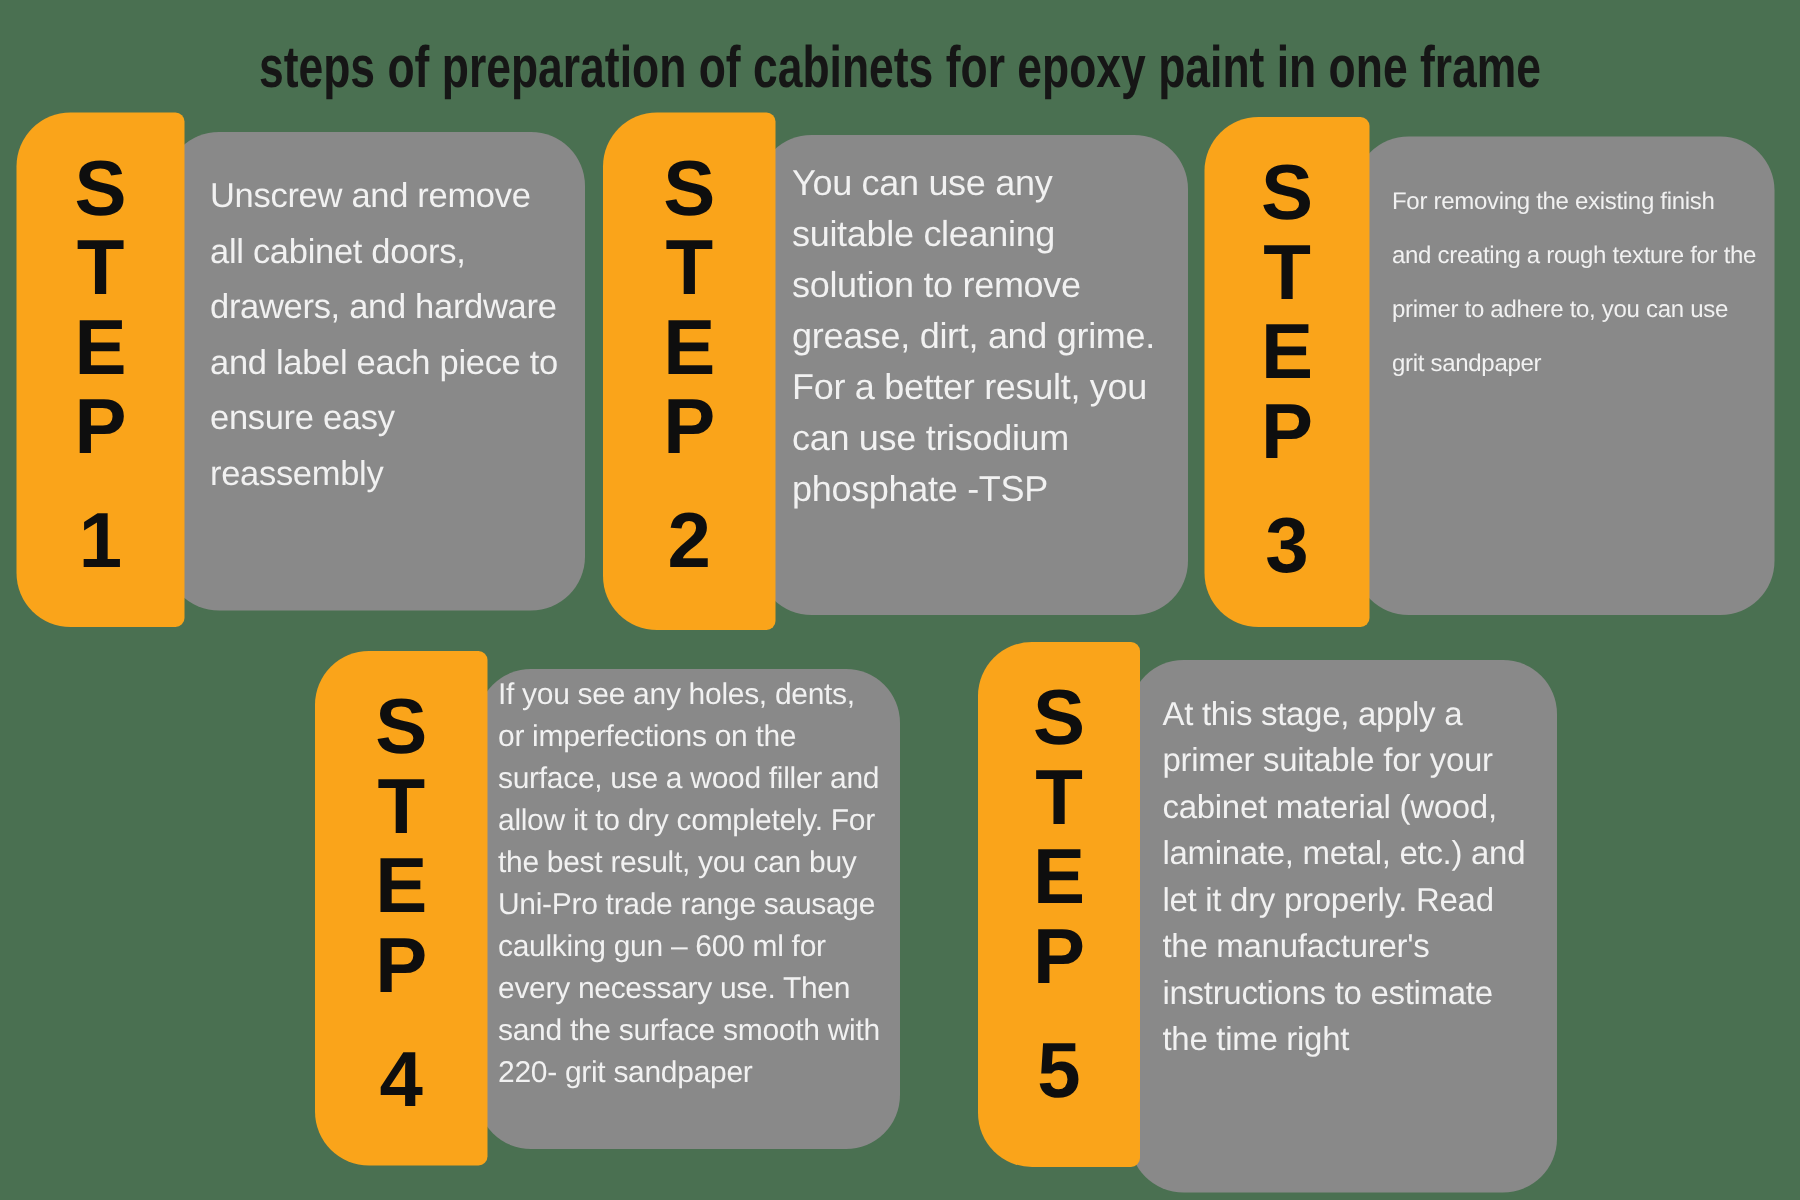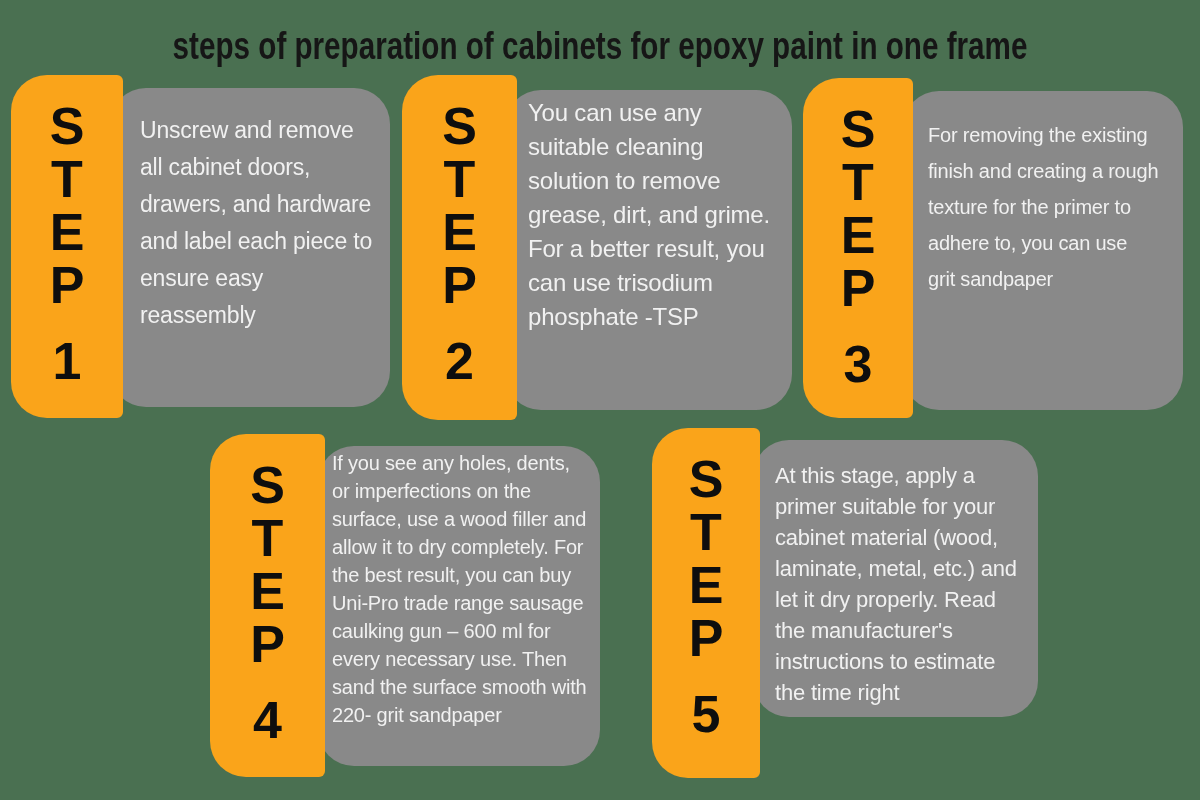--- a/index.html
+++ b/index.html
@@ -62,33 +62,33 @@
     margin:0;
     color:#F1F1F1;
     letter-spacing:-0.2px;
   }
   
   .s1 .tab { left:11px;  top:75px;  width:112px; height:343px; }
   .s1 .body{ left:110px; top:88px;  width:280px; height:319px; padding:24px 16px 0 30px; }
   .s1 .desc{ font-size:23px; line-height:37px; }
   
   .s2 .tab { left:402px; top:75px;  width:115px; height:345px; }
-  .s2 .body{ left:505px; top:90px;  width:287px; height:320px; padding:6px 14px 0 23px; }
+  .s2 .body{ left:505px; top:90px;  width:287px; height:320px; padding:16px 14px 0 23px; }
   .s2 .desc{ font-size:24px; line-height:34px; }
   
   .s3 .tab { left:803px; top:78px;  width:110px; height:340px; }
   .s3 .body{ left:903px; top:91px;  width:280px; height:319px; padding:26px 10px 0 25px; }
-  .s3 .desc{ font-size:20px; line-height:36px; }
+  .s3 .desc{ font-size:16px; line-height:36px; }
   
   .s4 .tab { left:210px; top:434px; width:115px; height:343px; }
   .s4 .body{ left:318px; top:446px; width:282px; height:320px; padding:3px 10px 0 14px; }
   .s4 .desc{ font-size:20px; line-height:28px; }
   
   .s5 .tab { left:652px; top:428px; width:108px; height:350px; }
-  .s5 .body{ left:753px; top:440px; width:285px; height:277px; padding:20px 18px 0 22px; }
+  .s5 .body{ left:753px; top:440px; width:285px; height:355px; padding:20px 18px 0 22px; }
   .s5 .desc{ font-size:22px; line-height:31px; }
 </style>
 </head>
 <body>
 
 <div class="canvas">
 
   <h1 class="title">steps of preparation of cabinets for epoxy paint in one frame</h1>
 
   <section class="step-card s1">

